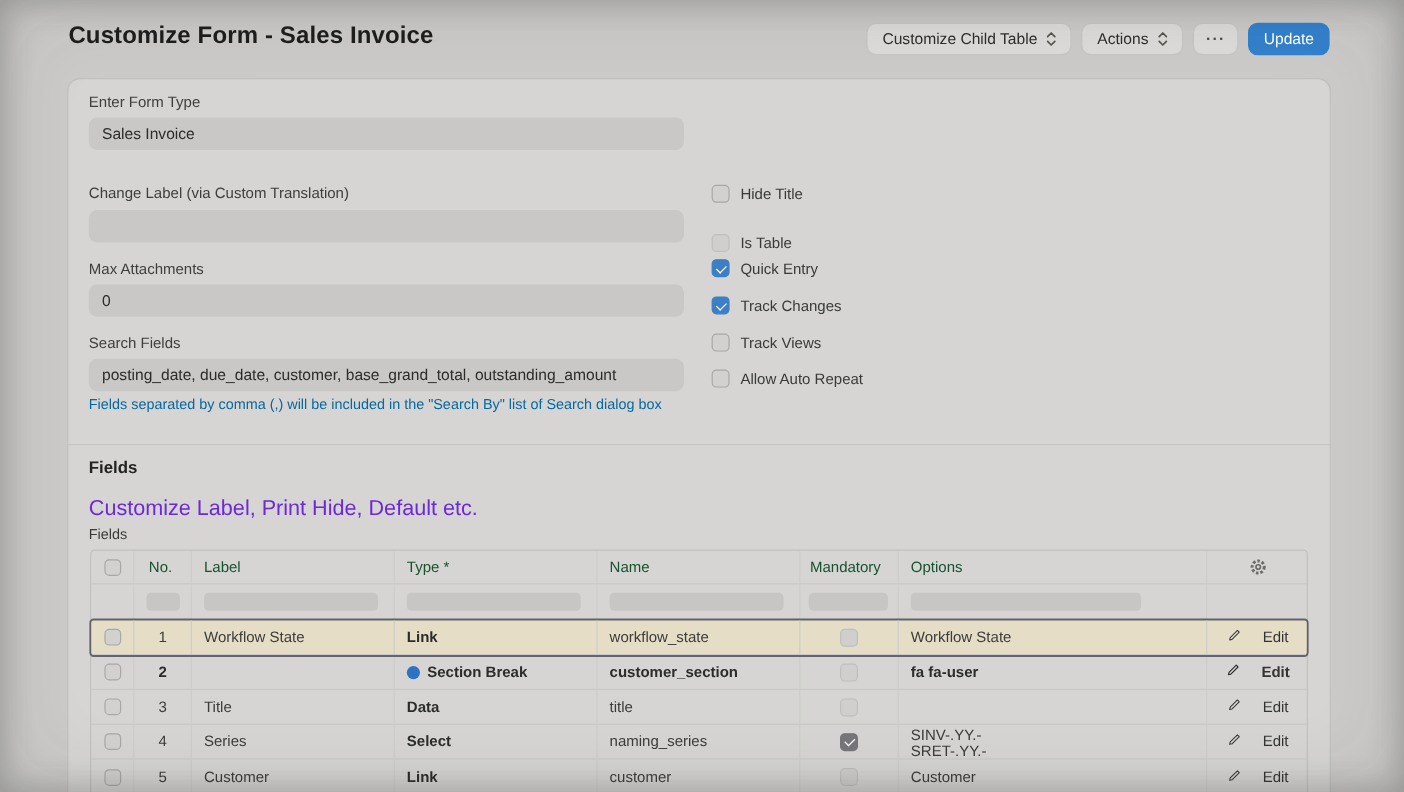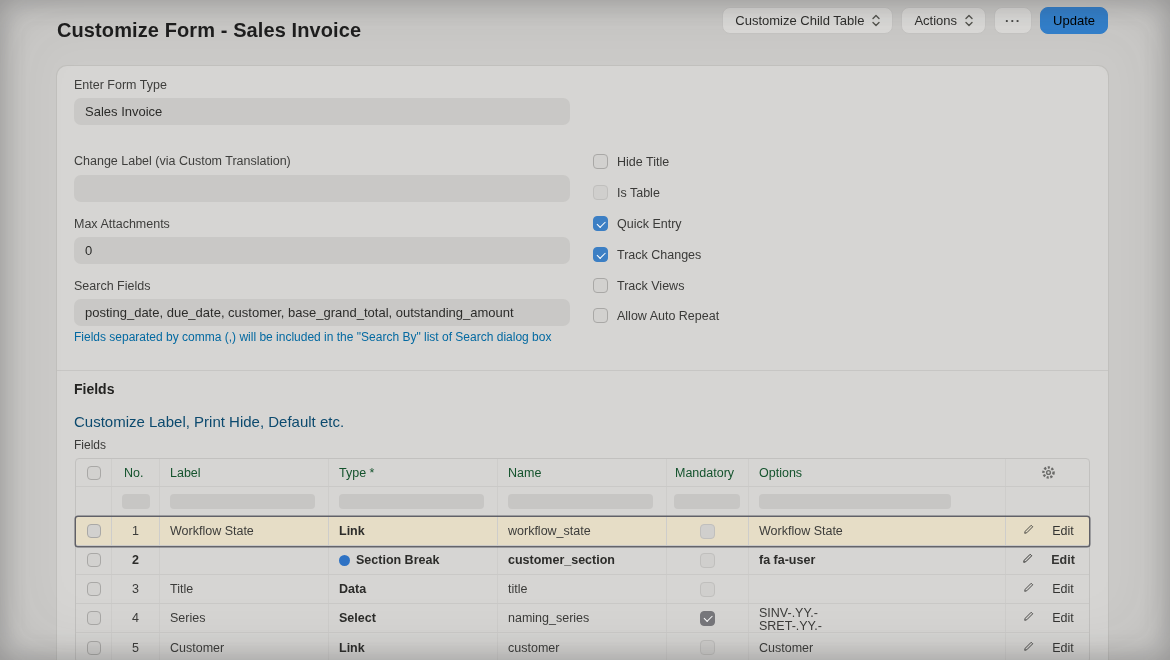--- a/index.html
+++ b/index.html
@@ -4,26 +4,26 @@
 <style>
   * { margin:0; padding:0; box-sizing:border-box; }
   html,body { width:1170px; height:660px; overflow:hidden; }
   body { font-family:"Liberation Sans","DejaVu Sans",sans-serif; background:#cbcac8; color:#3a3a38; }
   .screen { position:relative; width:1170px; height:660px; background:#cbcac8; }
   .vignette { position:absolute; inset:0; pointer-events:none; z-index:60;
     box-shadow: inset 0 0 26px 3px rgba(45,45,50,.28), inset 0 0 70px rgba(45,45,50,.10); }
 
   
   .page-title { position:absolute; left:57px; top:19px; font-size:20px; font-weight:700; color:#1e1e1e; letter-spacing:.1px; }
-  .toolbar { position:absolute; top:6px; right:62px; display:flex; gap:8px; align-items:center; height:28px; }
+  .toolbar { position:absolute; top:18px; right:62px; display:flex; gap:8px; align-items:center; height:28px; }
   .btn { display:inline-flex; align-items:center; gap:7px; height:27px; padding:0 12px;
     background:#dcdbd9; border:1px solid #c7c6c4; border-radius:8px; font-size:13px; color:#2e2e2c; cursor:pointer; white-space:nowrap; }
   .btn .sel-caret { display:inline-block; margin-left:1px; }
   .btn-more { padding:0 10px; letter-spacing:1px; font-weight:700; color:#4a4a48; }
-  .btn-primary { background:#3380cc; border:1px solid #3380cc; color:#000000; font-size:13px; }
+  .btn-primary { background:#3380cc; border:1px solid #3380cc; color:#ffffff; font-size:13px; }
 
   
   .card { position:absolute; left:57px; top:66px; width:1051px; height:610px; background:#d6d5d3;
     border-radius:10px; box-shadow:0 0 0 1px rgba(120,120,118,.12); }
 
   .flabel { position:absolute; left:17px; font-size:12.5px; color:#3e3e3c; }
   .finput { position:absolute; left:17px; width:496px; height:27px; background:#c9c8c6; border:none;
     border-radius:7px; padding:0 11px; font-size:13px; color:#2c2c2a; font-family:inherit; outline:none; }
   .fhelp { position:absolute; left:17px; font-size:12px; color:#0369a1; }
 
@@ -32,21 +32,21 @@
   .cb { width:15px; height:15px; border-radius:4px; background:#d2d1cf; border:1px solid #a9a8a6; position:relative; flex:0 0 auto; }
   .cb.dim { border-color:#c0bfbd; background:#d0cfcd; }
   .cb.on { background:#3c7fc4; border-color:#3c7fc4; }
   .cb.on::after { content:""; position:absolute; left:3px; top:3.5px; width:7px; height:3.5px;
     border-left:1.6px solid #fff; border-bottom:1.6px solid #fff; transform:rotate(-45deg); }
   .cb.gray.on { background:#77777b; border-color:#77777b; }
   .cblabel { font-size:12.5px; color:#3a3a38; }
 
   .divider { position:absolute; left:0; top:304px; width:100%; border-top:1px solid #c7c6c4; }
   .sec-heading { position:absolute; left:17px; top:315px; font-size:14px; font-weight:700; color:#232321; }
-  .sec-desc { position:absolute; left:17px; top:347px; font-size:15px; color:#0c4a6e; }
+  .sec-desc { position:absolute; left:17px; top:347px; font-size:18px; color:#6d28d9; }
   .tbl-label { position:absolute; left:17px; top:372px; font-size:12px; color:#47474
 5; }
 
   
   .grid { position:absolute; left:18px; top:392px; width:1015px; background:#d6d5d3;
     border:1px solid #c2c1bf; border-radius:4px; font-size:12.5px; }
   .trow { display:grid; grid-template-columns:36px 48px 169px 169px 169px 82px 257px 85px; align-items:stretch; border-bottom:1px solid #cac9c7; }
   .trow:last-child { border-bottom:none; }
   .tc { display:flex; align-items:center; padding:0 10px; border-right:1px solid #cecdcb; overflow:hidden; white-space:nowrap; }
   .tc:last-child { border-right:none; }
@@ -111,21 +111,21 @@
     <input class="finput" style="top: 171px;" value="0">
 
     <div class="flabel" style="top:213px">Search Fields</div>
     <input class="finput" style="top: 233px;" value="posting_date, due_date, customer, base_grand_total, outstanding_amount">
     <div class="fhelp" style="top:264px">Fields separated by comma (,) will be included in the "Search By" list of Search dialog box</div>
 
     <div class="cbrow" style="top:88px">
       <span class="cb"></span>
       <span class="cblabel">Hide Title</span>
     </div>
-    <div class="cbrow" style="top:119px">
+    <div class="cbrow" style="top:129px">
       <span class="cb dim"></span>
       <span class="cblabel">Is Table</span>
     </div>
     <div class="cbrow" style="top:150px">
       <span class="cb on"></span>
       <span class="cblabel">Quick Entry</span>
     </div>
     <div class="cbrow" style="top:181px">
       <span class="cb on"></span>
       <span class="cblabel">Track Changes</span>

